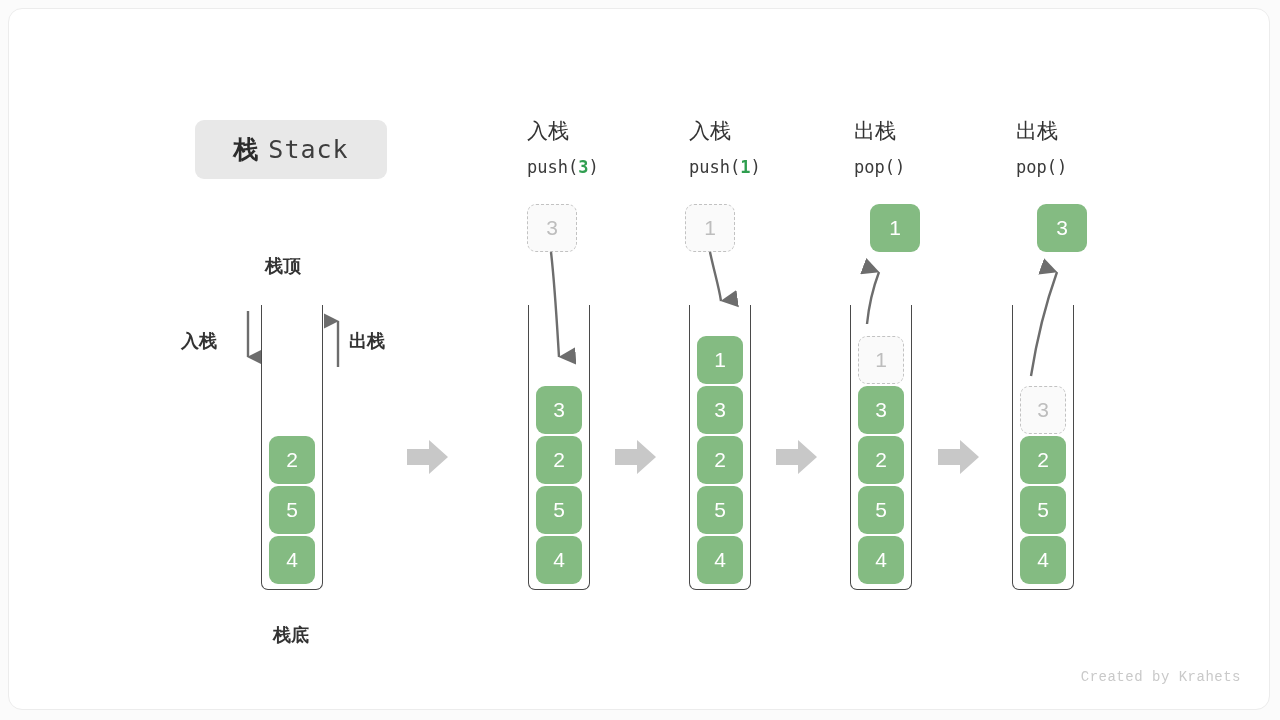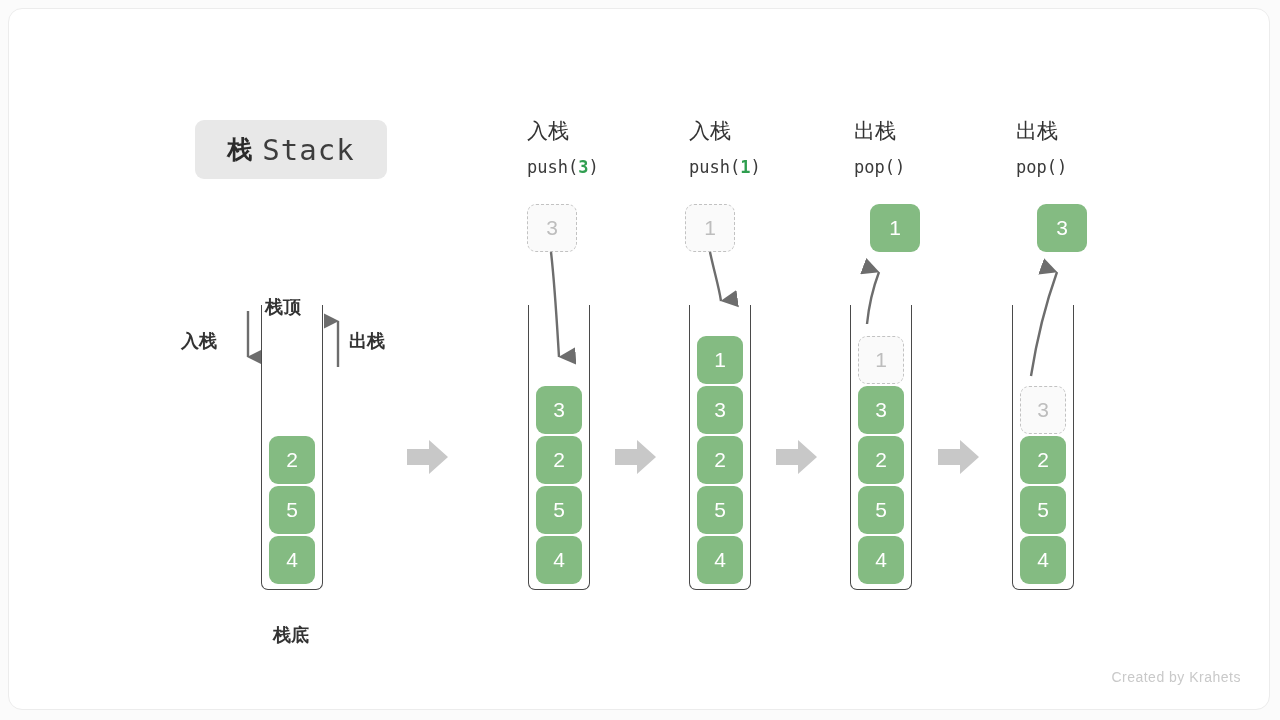--- a/index.html
+++ b/index.html
@@ -40,21 +40,21 @@
   }
   #title-badge .t-cn {
     font-family: "Liberation Sans", "DejaVu Sans", sans-serif;
     font-weight: bold;
     font-size: 25px;
     color: #2b2b2b;
     letter-spacing: 1px;
   }
   #title-badge .t-en {
     font-family: "DejaVu Sans Mono", "Liberation Mono", monospace;
-    font-size: 29px;
+    font-size: 25px;
     color: #3d3d3d;
     margin-left: 9px;
     letter-spacing: 1px;
   }
 
   
   .cn-bold {
     font-weight: bold;
     font-size: 18px;
     color: #333333;
@@ -137,37 +137,37 @@
     border: 1.6px dashed #c2c2c2;
     color: #bdbdbd;
   }
 
   svg { overflow: visible; }
 
   
   #footer {
     right: 28px;
     bottom: 24px;
-    font-family: Liberation Sans, sans-serif;
+    font-family: Liberation Mono, monospace;
     font-size: 14px;
     color: #c9c9c9;
     letter-spacing: 0.5px;
   }
 </style>
 </head>
 <body>
 
 <div id="card">
 
   <div id="title-badge" class="abs">
     <span class="t-cn">栈</span>
     <span class="t-en">Stack</span>
   </div>
 
-  <div class="abs cn-bold" style="left:256px; top:245px;margin-top:41px;">栈顶</div>
+  <div class="abs cn-bold" style="left:256px; top:245px;">栈顶</div>
 
   <div class="abs cn-bold" style="left:172px; top:320px;">入栈</div>
 
   <svg class="abs" style="left:228px; top:300px;" width="22" height="62">
     <defs>
       <marker id="ah-down" markerWidth="7" markerHeight="7" refX="3.2" refY="6" orient="auto">
         <path d="M0,0 L3.2,6.4 L6.4,0 Z" fill="#6d6d6d"></path>
       </marker>
     </defs>
     <line x1="11" y1="2" x2="11" y2="48" stroke="#6d6d6d" stroke-width="2.4" marker-end="url(#ah-down)"></line>

